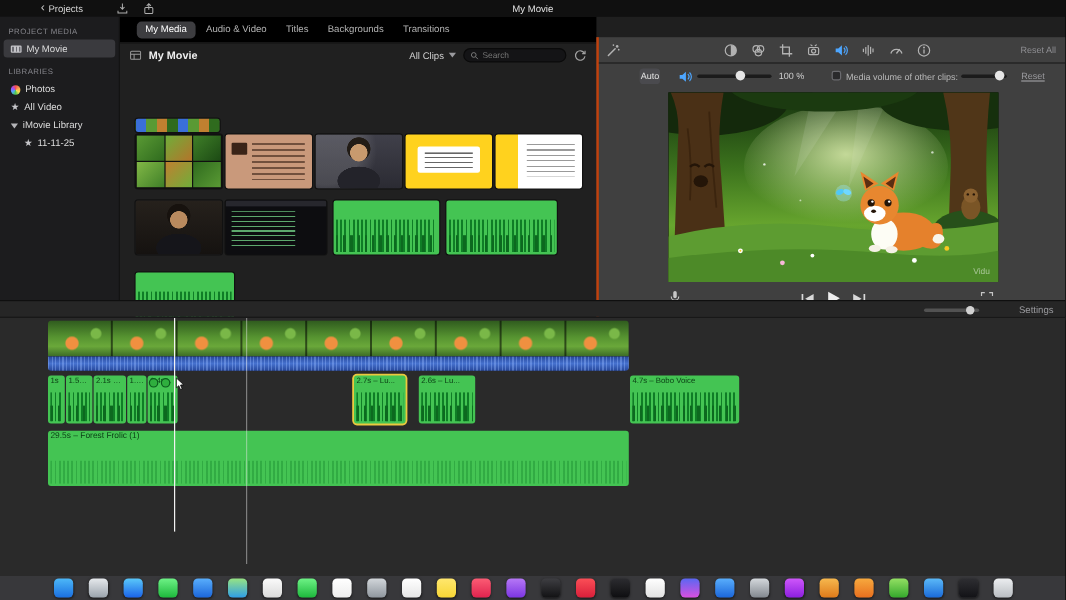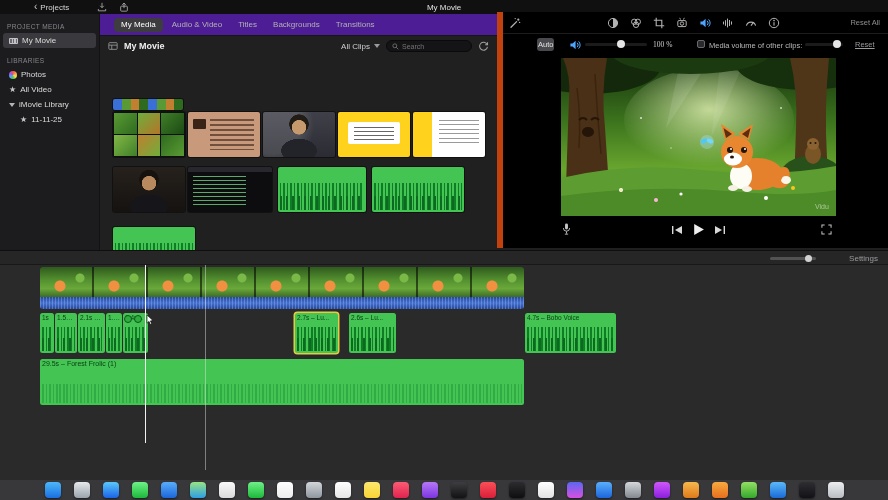--- a/index.html
+++ b/index.html
@@ -23,21 +23,21 @@
   .sb-label{white-space:nowrap;overflow:hidden;text-overflow:ellipsis;}
   .ic{display:inline-block;flex:0 0 auto;}
   .ic.film{width:9px;height:6px;background:#c2c2c6;border-radius:1px;position:relative;}
   .ic.film::before{content:"";position:absolute;left:1px;right:1px;top:1px;bottom:1px;background:repeating-linear-gradient(90deg,#6a6a70 0 1.5px,transparent 1.5px 3px);}
   .ic.photos{width:8px;height:8px;border-radius:50%;background:conic-gradient(#f85050,#f8a050,#f8e050,#50c850,#50a8f8,#a050f8,#f85050);}
   .ic.star{color:#c6c6ca;font-size:8px;line-height:8px;}
   .ic.chev{width:0;height:0;border-left:3px solid transparent;border-right:3px solid transparent;border-top:4px solid #b4b4b8;}
 
   
   .browser{position:absolute;left:100px;top:14px;width:397px;height:236px;background:#202020;}
-  .tabs-row{height:22px;display:flex;align-items:center;gap:2px;padding-left:14px;background:#4c1d95;border-bottom:1px solid #161616;}
+  .tabs-row{height:22px;display:flex;align-items:center;gap:2px;padding-left:14px;background:#000000;border-bottom:1px solid #161616;}
   .tab{font-size:8px;color:#b2b2b2;padding:2.5px 7px;border-radius:4px;white-space:nowrap;}
   .tab.active{background:#3d3d40;color:#fff;}
   .browser-header{height:20px;display:flex;align-items:center;padding:0 8px;gap:6px;}
   .bh-icon svg{width:10px;height:10px;display:block;}
   .bh-title{font-size:9px;color:#efefef;font-weight:bold;}
   .bh-filter{margin-left:auto;display:flex;align-items:center;gap:4px;font-size:8px;color:#cfcfcf;}
   .tri-down{width:0;height:0;border-left:3px solid transparent;border-right:3px solid transparent;border-top:4px solid #9a9a9e;display:inline-block;}
   .search{display:flex;align-items:center;gap:3px;width:86px;height:12px;background:#141416;border:1px solid #0a0a0a;border-radius:8px;padding:0 5px;}
   .search svg{width:7px;height:7px;display:block;}
   .search-input{flex:1;min-width:0;background:transparent;border:none;outline:none;color:#9a9a9a;font-size:7px;font-family:"Liberation Sans",sans-serif;}
@@ -75,37 +75,37 @@
   .th-terminal::before{content:"";position:absolute;left:0;right:0;top:0;height:5px;background:#27272d;}
   .th-terminal::after{content:"";position:absolute;left:5px;right:26px;top:9px;bottom:6px;background:repeating-linear-gradient(180deg,rgba(120,220,140,.75) 0 1px,transparent 1px 4px);}
   .th-audio{background:#44c453;}
 
   
   .wfA,.wfB{position:absolute;left:2px;right:2px;bottom:2px;pointer-events:none;}
   .wfA{height:60%;background:repeating-linear-gradient(90deg,#0f7d26 0 1.5px,transparent 1.5px 3.5px);}
   .wfB{height:32%;background:repeating-linear-gradient(90deg,#0c691f 0 2px,transparent 2px 6px);}
 
   
-  .inspector{position:absolute;left:497px;top:12px;width:391px;height:236px;background:#000000;border-left:6px solid #c2410c;}
+  .inspector{position:absolute;left:497px;top:31px;width:391px;height:236px;background:#404040;border-left:2px solid #c2410c;}
   .insp-toolbar{position:relative;height:22px;border-bottom:1px solid #1d1d1d;}
   .tool-left{position:absolute;left:6px;top:5px;display:flex;}
   .tool-group{position:absolute;left:104px;top:5px;display:flex;gap:11px;}
   .tool-icon{width:12px;height:12px;color:#b2b2b2;display:inline-flex;}
   .tool-icon svg{width:12px;height:12px;display:block;}
   .tool-icon.active{color:#4da6ff;}
   .reset-all{position:absolute;right:8px;top:6px;font-size:7.5px;color:#8e8e92;}
   .insp-controls{position:relative;height:22px;font-size:7.5px;color:#b8b8b8;}
   .auto-btn{position:absolute;left:34px;top:4px;height:13px;padding:0 1px;background:#4a4a4e;border-radius:3px;color:#e2e2e2;font-size:7.5px;display:flex;align-items:center;}
   .spk-icon{position:absolute;left:66px;top:5px;width:12px;height:12px;color:#4da6ff;}
   .spk-icon svg{width:12px;height:12px;display:block;}
   .slider{position:absolute;background:#1b1b1b;border-radius:2px;height:3px;}
   .slider .knob{position:absolute;top:-3px;width:8px;height:8px;border-radius:50%;background:#e6e6e6;margin-left:-4px;}
   .vol-slider{left:82px;top:9px;width:62px;}
   .duck-slider{left:302px;top:9px;width:38px;}
-  .vol-value{position:absolute;left:150px;top:6px;color:#cfcfcf;font-family:Liberation Serif, serif;}
+  .vol-value{position:absolute;left:150px;top:6px;color:#cfcfcf;}
   .checkbox{position:absolute;left:194px;top:6px;width:8px;height:8px;border:1px solid #6a6a6e;border-radius:2px;background:#2a2a2c;}
   .lower-label{position:absolute;left:206px;top:6.5px;white-space:nowrap;}
   .reset-btn{position:absolute;left:352px;top:6px;color:#9a9a9e;text-decoration:underline;}
   .viewer{position:absolute;left:58px;top:46px;width:275px;height:158px;background:#000;}
   .viewer svg{width:100%;height:100%;display:block;}
   .transport{position:absolute;left:0;top:206px;width:391px;height:28px;}
   .mic-btn{position:absolute;left:58px;top:4px;}
   .mic-btn svg{width:11px;height:14px;display:block;}
   .play-cluster{position:absolute;left:168px;top:5px;display:flex;align-items:center;gap:9px;}
   .play-cluster svg{display:block;}

